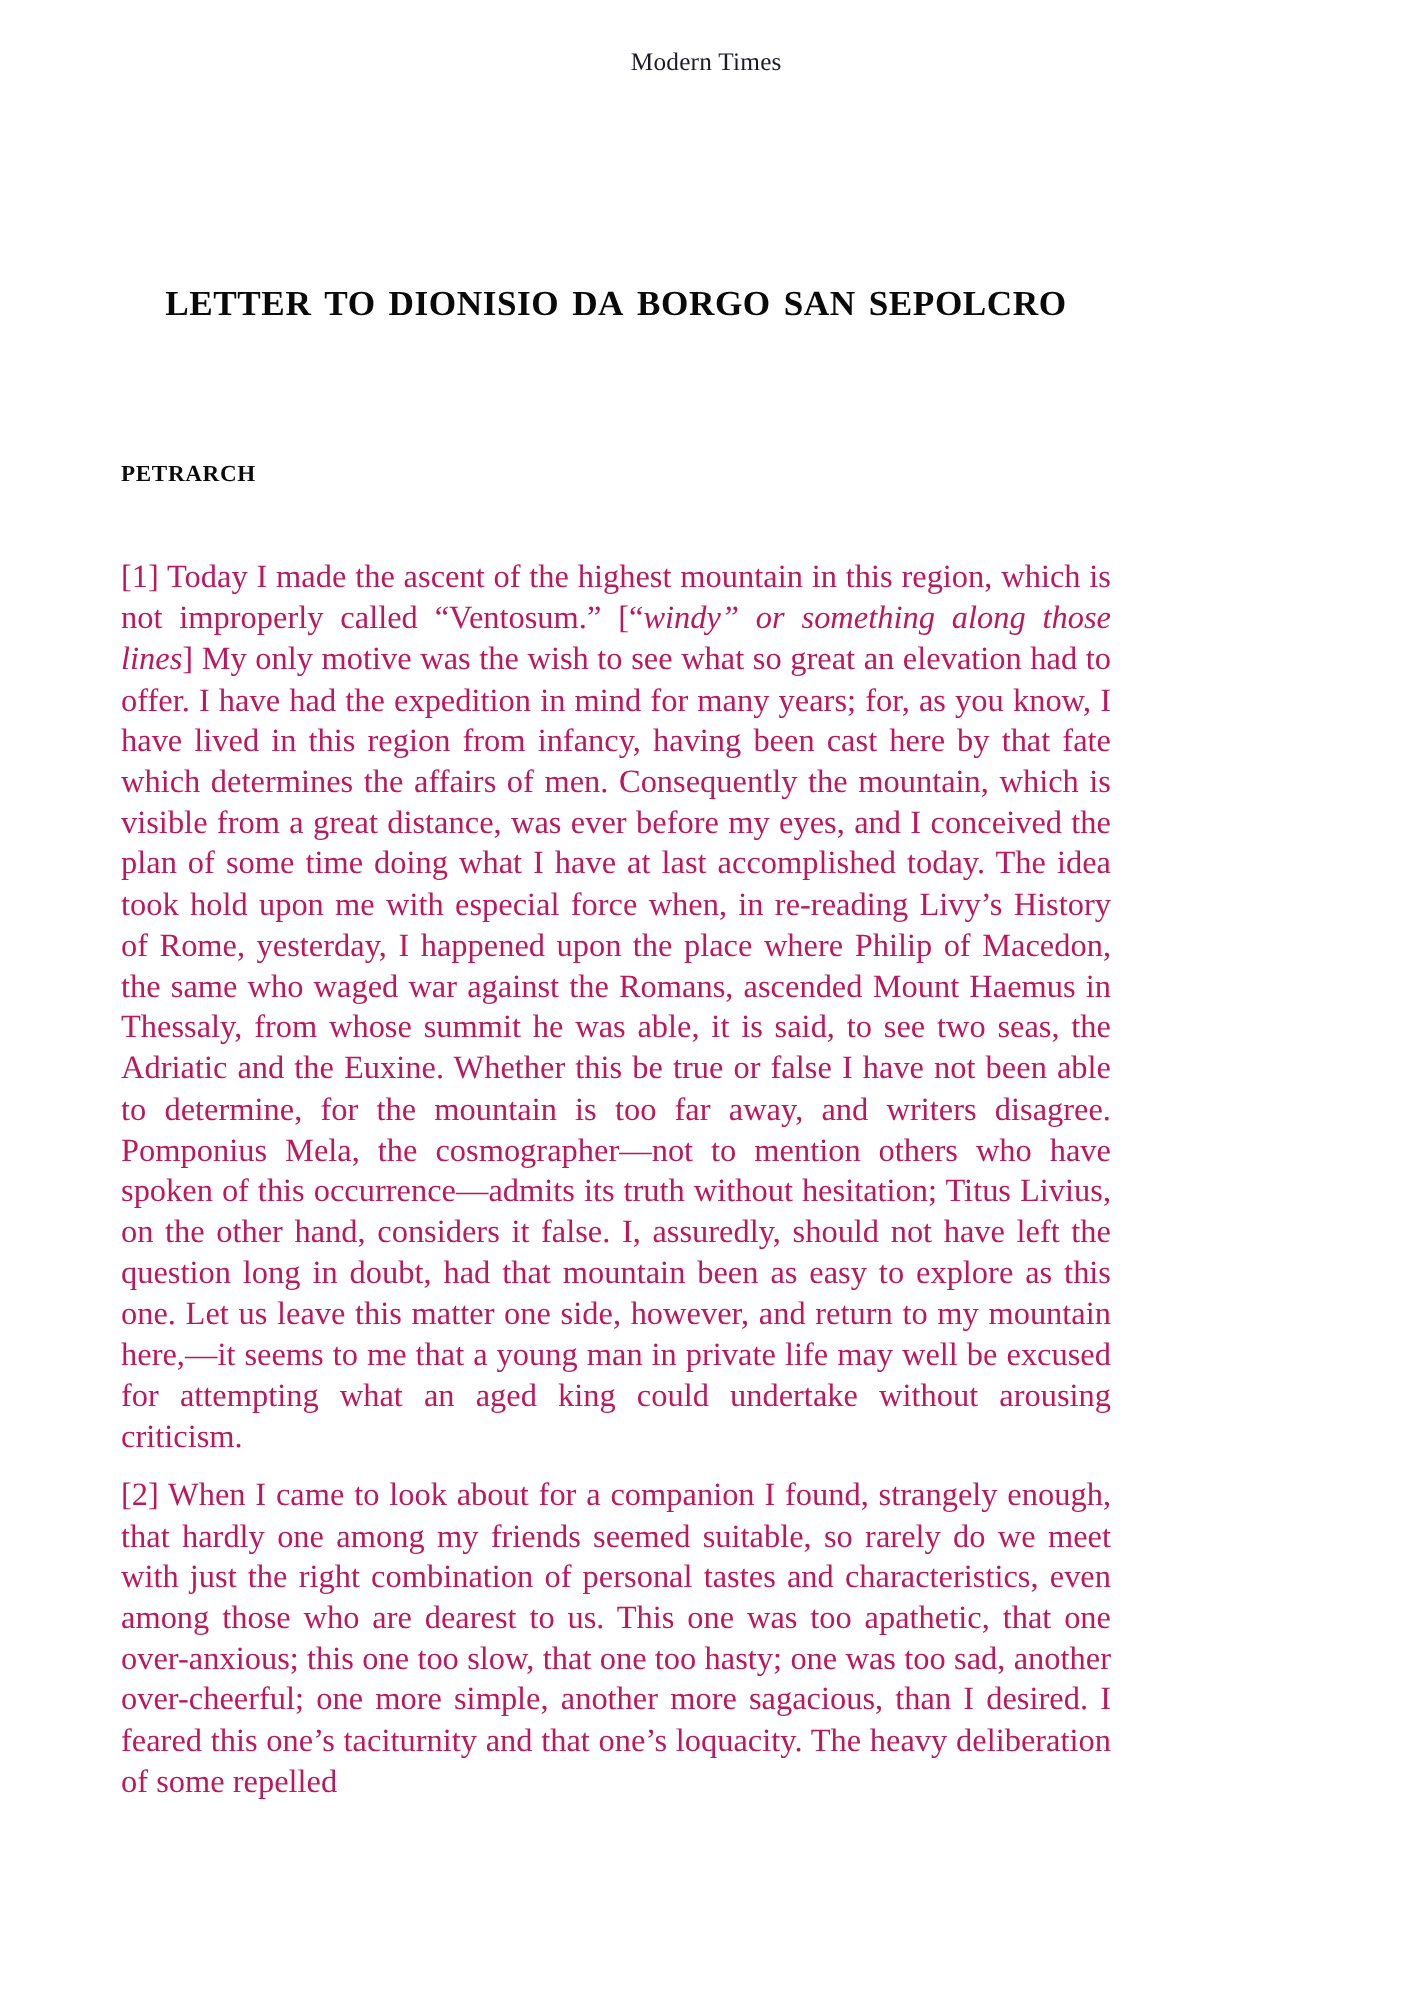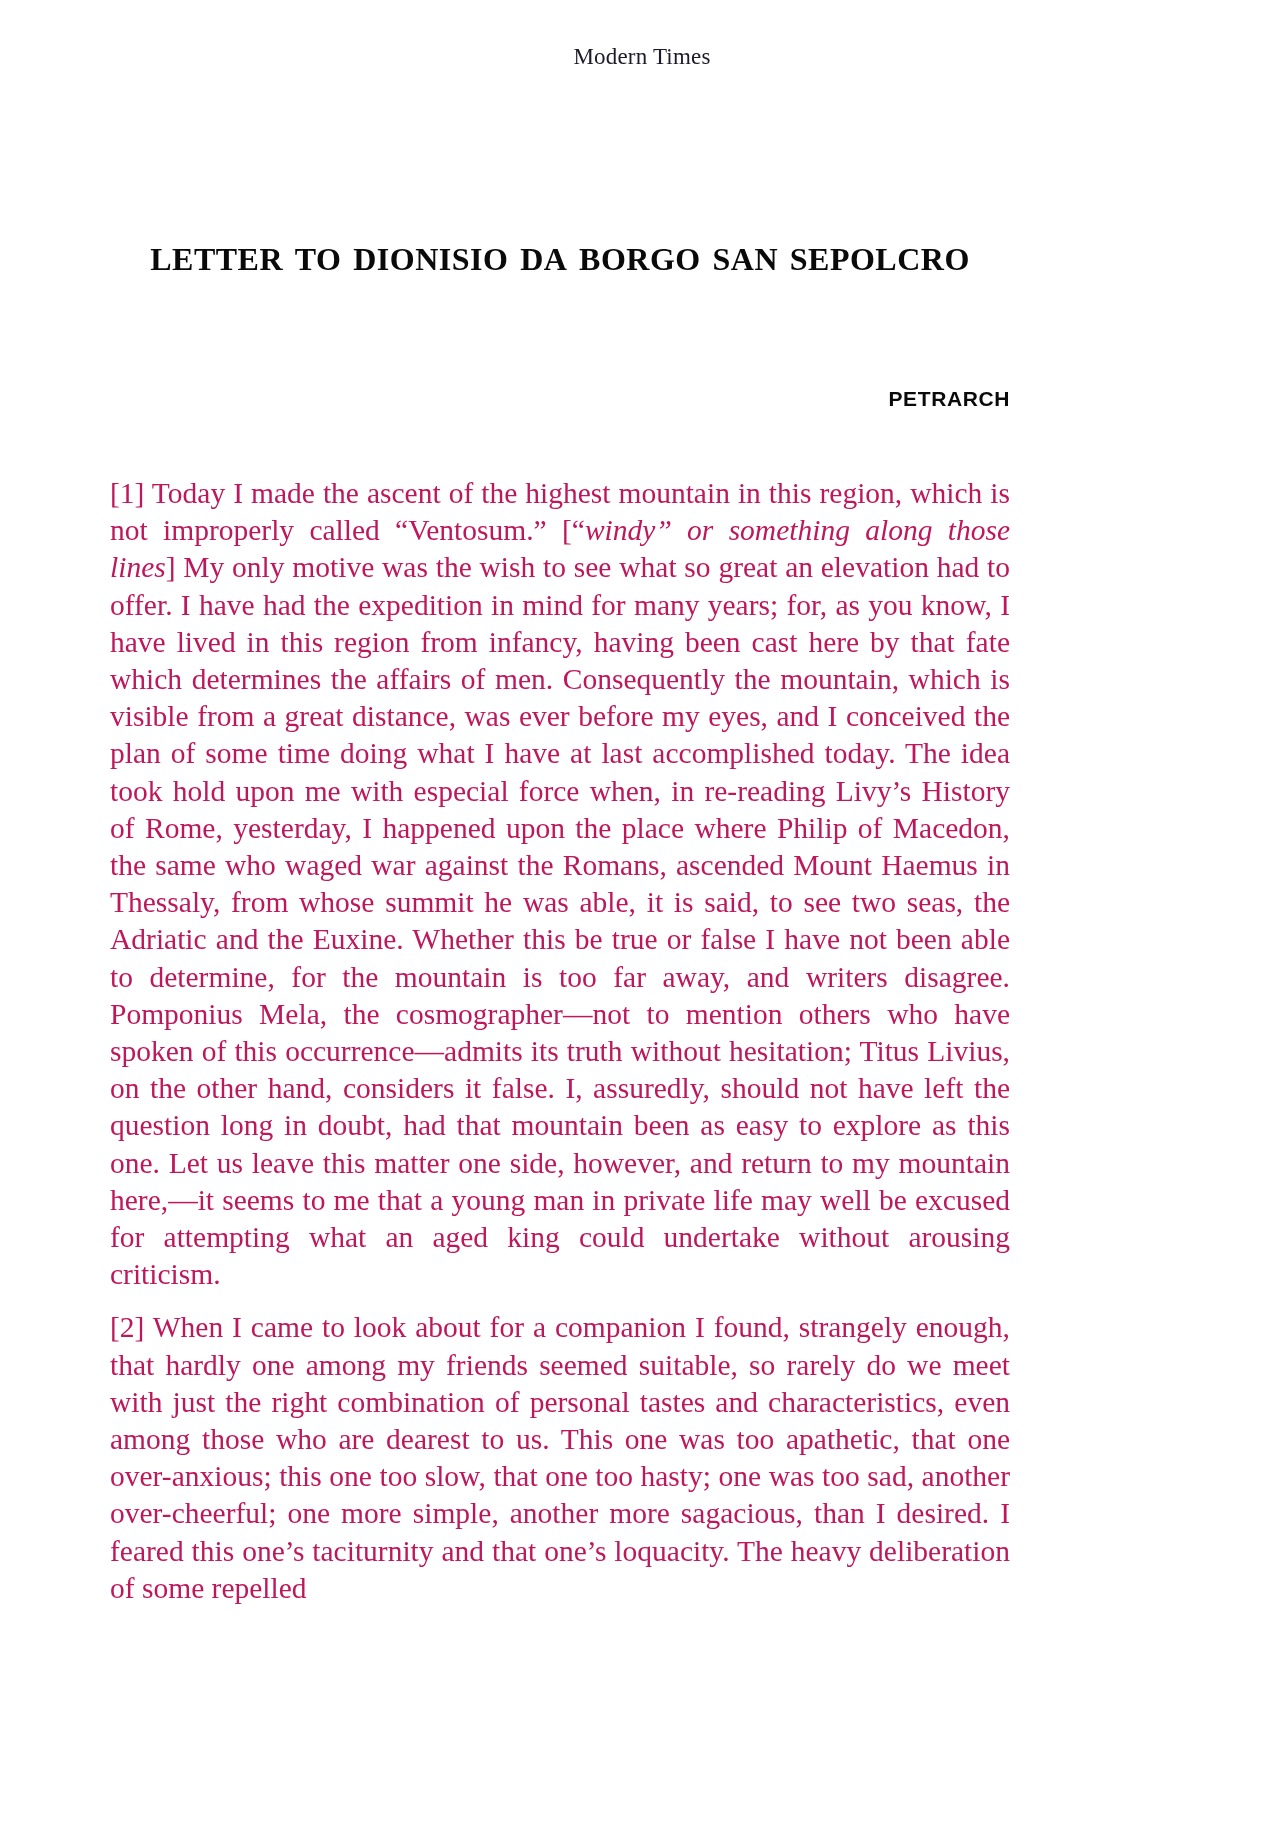--- a/index.html
+++ b/index.html
@@ -32,43 +32,43 @@
     color: #1b1b28;
     font-family: "Liberation Serif", "DejaVu Serif", serif;
   }
   .content {
     position: absolute;
     top: 0;
     left: 110px;
     width: 900px;
   }
   .doc-title {
-    margin: 0;
+    margin: 16px;
     padding-top: 225px;
     text-align: center;
     font-weight: bold;
     font-size: 45px;
     line-height: 61px;
     letter-spacing: 0.5px;
     color: #0a0a0a;
     font-variant: small-caps;
     text-transform: lowercase;
     font-family: "Liberation Serif", "DejaVu Serif", serif;
   }
   .doc-author {
     margin: 0;
     padding-top: 93px;
-    text-align: right;
+    text-align: left;
     font-weight: bold;
     font-size: 30px;
     letter-spacing: 0.6px;
     color: #0a0a0a;
     font-variant: small-caps;
     text-transform: lowercase;
-    font-family: Liberation Sans, sans-serif;
+    font-family: Liberation Serif, serif;
   }
   .body-text {
     padding-top: 62px;
   }
   .para {
     margin: 0 0 16px 0;
     text-align: justify;
     text-justify: inter-word;
     font-size: 29.5px;
     line-height: 37.2px;

